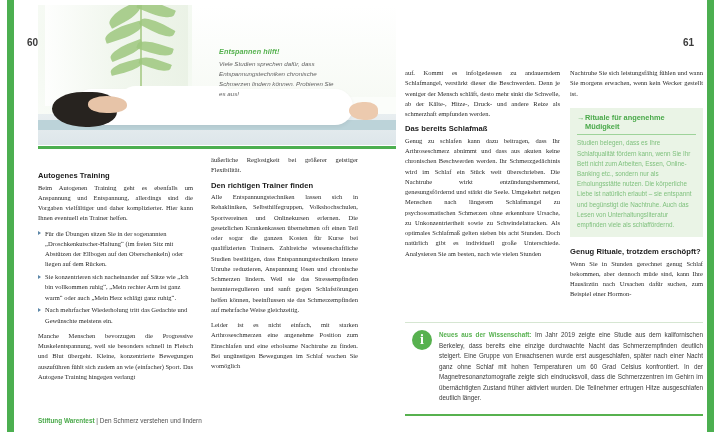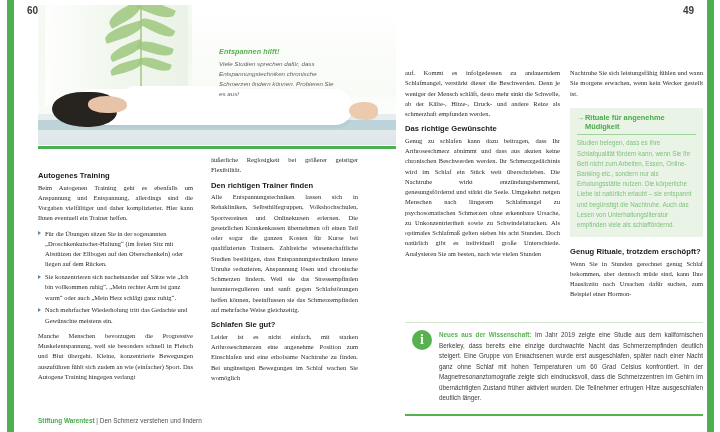--- a/index.html
+++ b/index.html
@@ -9,21 +9,21 @@
     -webkit-font-smoothing:antialiased;
   }
   .spread{position:relative;width:720px;height:432px;background:#fff;}
 
   
   .edge-bar{position:absolute;top:0;width:7px;height:432px;background:#4caf50;}
   .edge-bar.left{left:7px;}
   .edge-bar.right{right:6px;}
 
   
-  .folio{position:absolute;font-family:"Liberation Sans",sans-serif;font-size:10px;color:#3c3c3c;font-weight:600;}
+  .folio{position:absolute;font-family:"Liberation Sans",sans-serif;font-size:10px;color:#3c3c3c;font-weight:600;margin-top:32px;}
   .folio.left{left:27px;top:5px;}
   .folio.right{right:26px;top:5px;}
 
   
   .hero{position:absolute;left:38px;top:5px;width:358px;height:140px;overflow:hidden;}
   .photo{position:absolute;inset:0;background:
       radial-gradient(ellipse 180px 120px at 26% 28%, #eef6ea 0%, #f6faf4 60%, #fbfdfa 100%),
       linear-gradient(to bottom,#f7faf6 0%,#f3f7f1 55%,#eef2ec 100%);
   }
   .win{position:absolute;left:2%;top:0;width:40%;height:72%;background:linear-gradient(to right,#ffffff 0%,#f2f7ef 45%,#e9f1e4 100%);opacity:.85;}
@@ -113,21 +113,21 @@
 </style>
 </head>
 <body>
 
 <div class="spread">
 
   <div class="edge-bar left"></div>
   <div class="edge-bar right"></div>
 
   <div class="folio left">60</div>
-  <div class="folio right">49</div>
+  <div class="folio right">61</div>
 
   <div class="hero">
     <div class="photo">
       <div class="win"></div>
       <div class="win2"></div>
       <div class="bamboo">
         <div class="stalk"></div>
         <div class="leaf" style="left:6%;top:8%;width:46%;height:13%;transform:rotate(-28deg);"></div>
         <div class="leaf" style="left:44%;top:3%;width:48%;height:12%;transform:rotate(22deg);"></div>
         <div class="leaf" style="left:2%;top:26%;width:50%;height:12%;transform:rotate(-18deg);"></div>
@@ -164,29 +164,28 @@
       </ul>
       <p class="txt">Manche Menschen bevorzugen die Progressive Muskelentspannung, weil sie besonders schnell in Fleisch und Blut übergeht. Kleine, konzentrierte Bewegungen auszuführen fühlt sich zudem an wie (einfacher) Sport. Das Autogene Training hingegen verlangt</p>
     </div>
   </div>
 
   <div class="col c2">
     <div class="col-inner" style="top:155px;margin-left:8px;">
       <p class="txt">äußerliche Reglosigkeit bei größerer geistiger Flexibilität.</p>
       <h3 class="head">Den richtigen Trainer finden</h3>
       <p class="txt">Alle Entspannungstechniken lassen sich in Rehakliniken, Selbsthilfegruppen, Volkshochschulen, Sportvereinen und Onlinekursen erlernen. Die gesetzlichen Krankenkassen übernehmen oft einen Teil oder sogar die ganzen Kosten für Kurse bei qualifizierten Trainern. Zahlreiche wissenschaftliche Studien bestätigen, dass Entspannungstechniken innere Unruhe reduzieren, Anspannung lösen und chronische Schmerzen lindern. Weil sie das Stressempfinden herunterregulieren und sanft gegen Schlafstörungen helfen können, beeinflussen sie das Schmerzempfinden auf mehrfache Weise gleichzeitig.</p>
-      <h3 class="head">Schlafen Sie gut?</h3>
       <p class="txt">Leider ist es nicht einfach, mit starken Arthroseschmerzen eine angenehme Position zum Einschlafen und eine erholsame Nachtruhe zu finden. Bei ungünstigen Bewegungen im Schlaf wachen Sie womöglich</p>
     </div>
   </div>
 
   <div class="col c3">
     <div class="col-inner" style="top:68px;">
       <p class="txt">auf. Kommt es infolgedessen zu andauerndem Schlafmangel, verstärkt dieser die Beschwerden. Denn je weniger der Mensch schläft, desto mehr sinkt die Schwelle, ab der Kälte-, Hitze-, Druck- und andere Reize als schmerzhaft empfunden werden.</p>
-      <h3 class="head">Das richtige Gewünschte</h3>
+      <h3 class="head">Das bereits Schlafmaß</h3>
       <p class="txt">Genug zu schlafen kann dazu beitragen, dass Ihr Arthroseschmerz abnimmt und dass aus akuten keine chronischen Beschwerden werden. Ihr Schmerzgedächtnis wird im Schlaf ein Stück weit überschrieben. Die Nachtruhe wirkt entzündungshemmend, genesungsfördernd und stärkt die Seele. Umgekehrt neigen Menschen nach längerem Schlafmangel zu psychosomatischen Schmerzen ohne erkennbare Ursache, zu Unkonzentriertheit sowie zu Schwindelattacken. Als optimales Schlafmaß gelten sieben bis acht Stunden. Doch natürlich gibt es individuell große Unterschiede. Analysieren Sie am besten, nach wie vielen Stunden</p>
     </div>
   </div>
 
   <div class="col c4">
     <div class="col-inner" style="top:68px;">
       <p class="txt">Nachtruhe Sie sich leistungsfähig fühlen und wann Sie morgens erwachen, wenn kein Wecker gestellt ist.</p>
     </div>
   </div>
 

